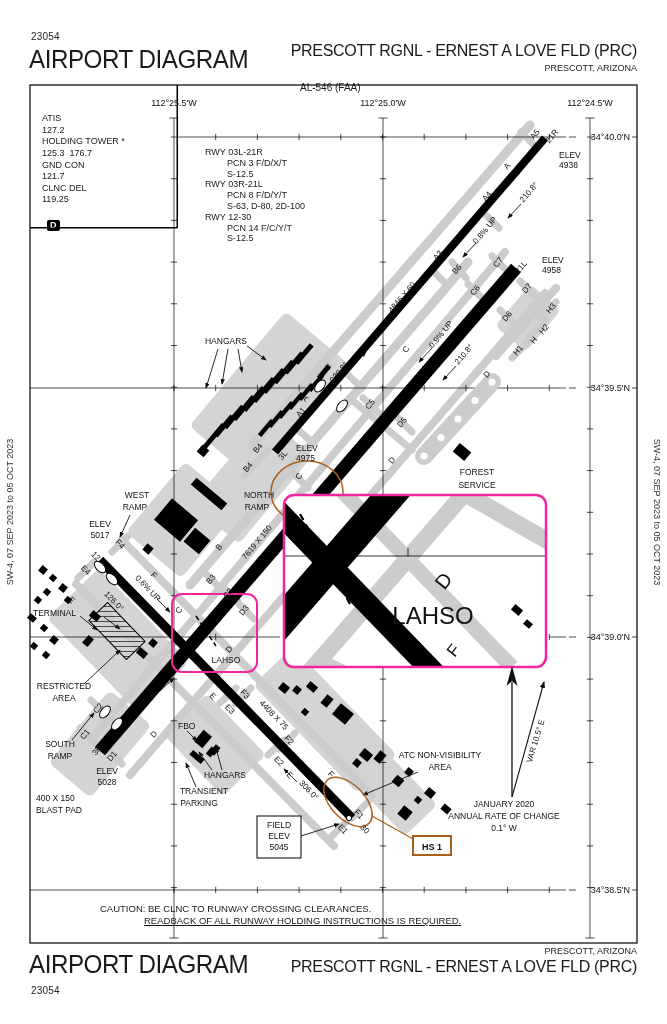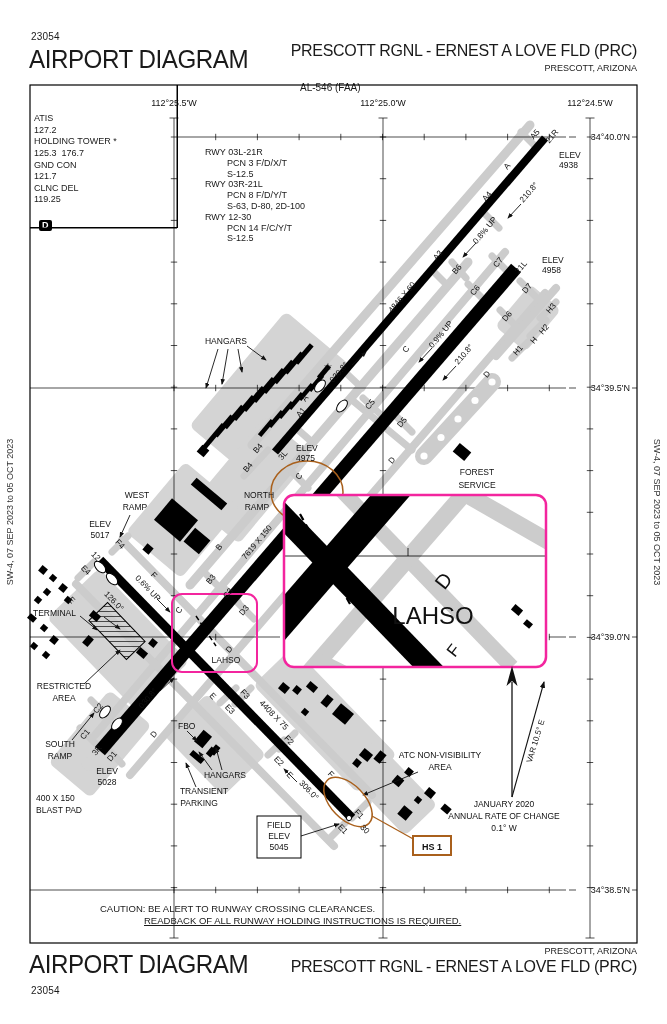--- a/index.html
+++ b/index.html
@@ -5,21 +5,21 @@
   html,body{margin:0;padding:0;background:#fff;}
   body{width:667px;height:1024px;position:relative;font-family:"Liberation Sans",sans-serif;color:#1a1a1a;overflow:hidden;}
   .abs{position:absolute;}
   #map-svg{position:absolute;left:0;top:0;}
   .plate-num{font-size:10px;letter-spacing:0.2px;}
   .big-title{font-size:26px;letter-spacing:-0.5px;transform:scaleX(0.93);transform-origin:left;white-space:nowrap;}
   .apt-title{font-size:16px;letter-spacing:-0.3px;white-space:nowrap;}
   .small-hdr{font-size:9px;white-space:nowrap;}
   .chart-code{font-size:10px;white-space:nowrap;}
   .side-note{font-size:9px;white-space:nowrap;color:#333;}
-  #comm-box{left:30px;top:85px;width:148px;height:143px;border-right:1px solid #000;border-bottom:1px solid #000;padding:5px 0 0 4px;box-sizing:border-box;font-size:9px;line-height:11.6px;white-space:pre;}
+  #comm-box{left:30px;top:85px;width:148px;height:143px;border-right:1px solid #000;border-bottom:1px solid #000;padding:5px 0 0 12px;box-sizing:border-box;font-size:9px;line-height:11.6px;white-space:pre;}
   #d-symbol{display:inline-block;background:#000;color:#fff;font-weight:bold;font-size:9px;padding:0px 3px;border-radius:2px;margin-top:2px;}
   #rwy-data{left:205px;top:147px;font-size:9px;line-height:10.8px;white-space:nowrap;}
   #rwy-data .ind{margin-left:22px;}
   .caution{font-size:9.5px;white-space:nowrap;}
   #caution2{text-decoration:underline;}
   svg text{fill:#111;}
 </style>
 </head>
 <body>
 
@@ -632,19 +632,19 @@
       <text x="477" y="475" font-size="8.5" text-anchor="middle">FOREST</text>
       <text x="477" y="488" font-size="8.5" text-anchor="middle">SERVICE</text>
       <text x="449" y="585" font-size="20" text-anchor="middle" transform="rotate(-52 449 585)">D</text>
       <text x="433" y="624" font-size="24" text-anchor="middle">LAHSO</text>
       <text x="458" y="654" font-size="17" text-anchor="middle" transform="rotate(-52 458 654)">F</text>
       <text x="231" y="651" font-size="8" text-anchor="middle" transform="rotate(-50 231 651)">D</text>
       <text x="226" y="663" font-size="8.5" text-anchor="middle">LAHSO</text>
     </g>
 </svg>
 
-<div class="abs caution" style="left:100px;top:903px;" id="caution1">CAUTION: BE ALERT TO RUNWAY CROSSING CLEARANCES.</div>
+<div class="abs caution" style="left:100px;top:903px;" id="caution1">CAUTION: BE CLNC TO RUNWAY CROSSING CLEARANCES.</div>
 <div class="abs caution" style="left:144px;top:915px;" id="caution2">READBACK OF ALL RUNWAY HOLDING INSTRUCTIONS IS REQUIRED.</div>
 
 <div class="abs big-title" style="left:29px;top:949px;">AIRPORT DIAGRAM</div>
 <div class="abs plate-num" style="left:31px;top:985px;">23054</div>
 <div class="abs small-hdr" style="right:30px;top:946px;">PRESCOTT, ARIZONA</div>
 <div class="abs apt-title" style="right:30px;top:958px;">PRESCOTT RGNL - ERNEST A LOVE FLD (PRC)</div>
 
 </body></html>

